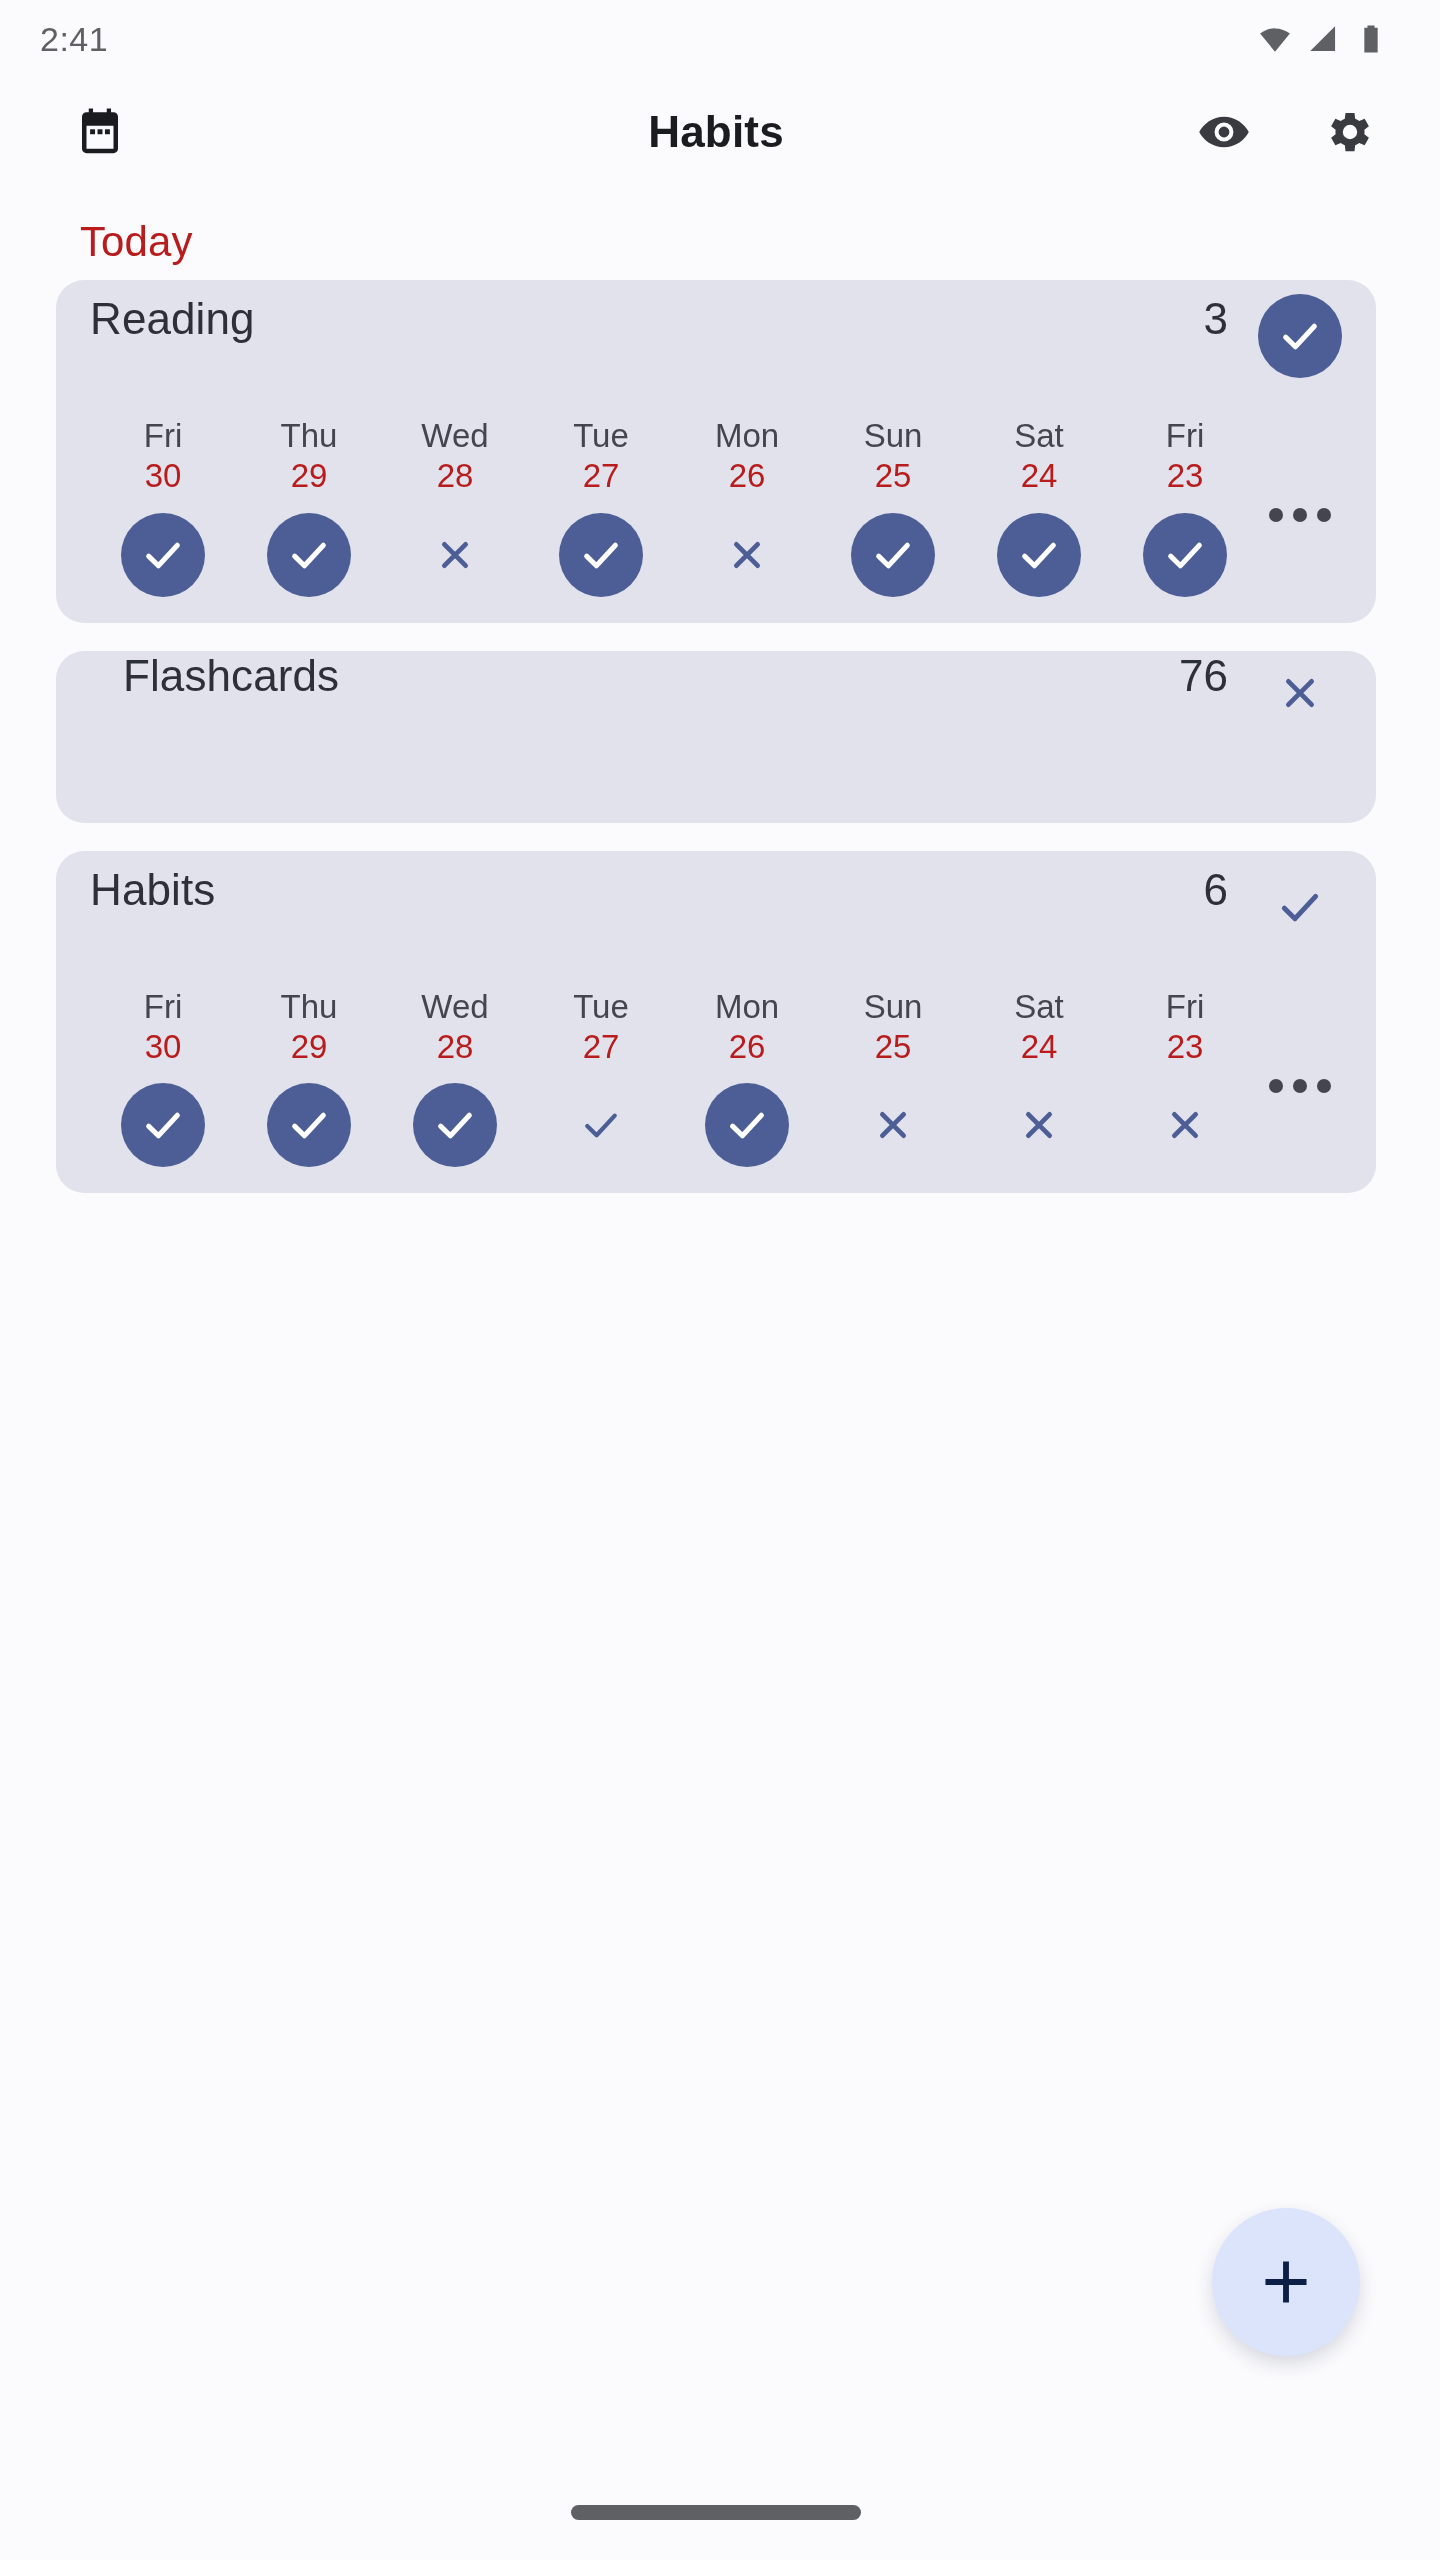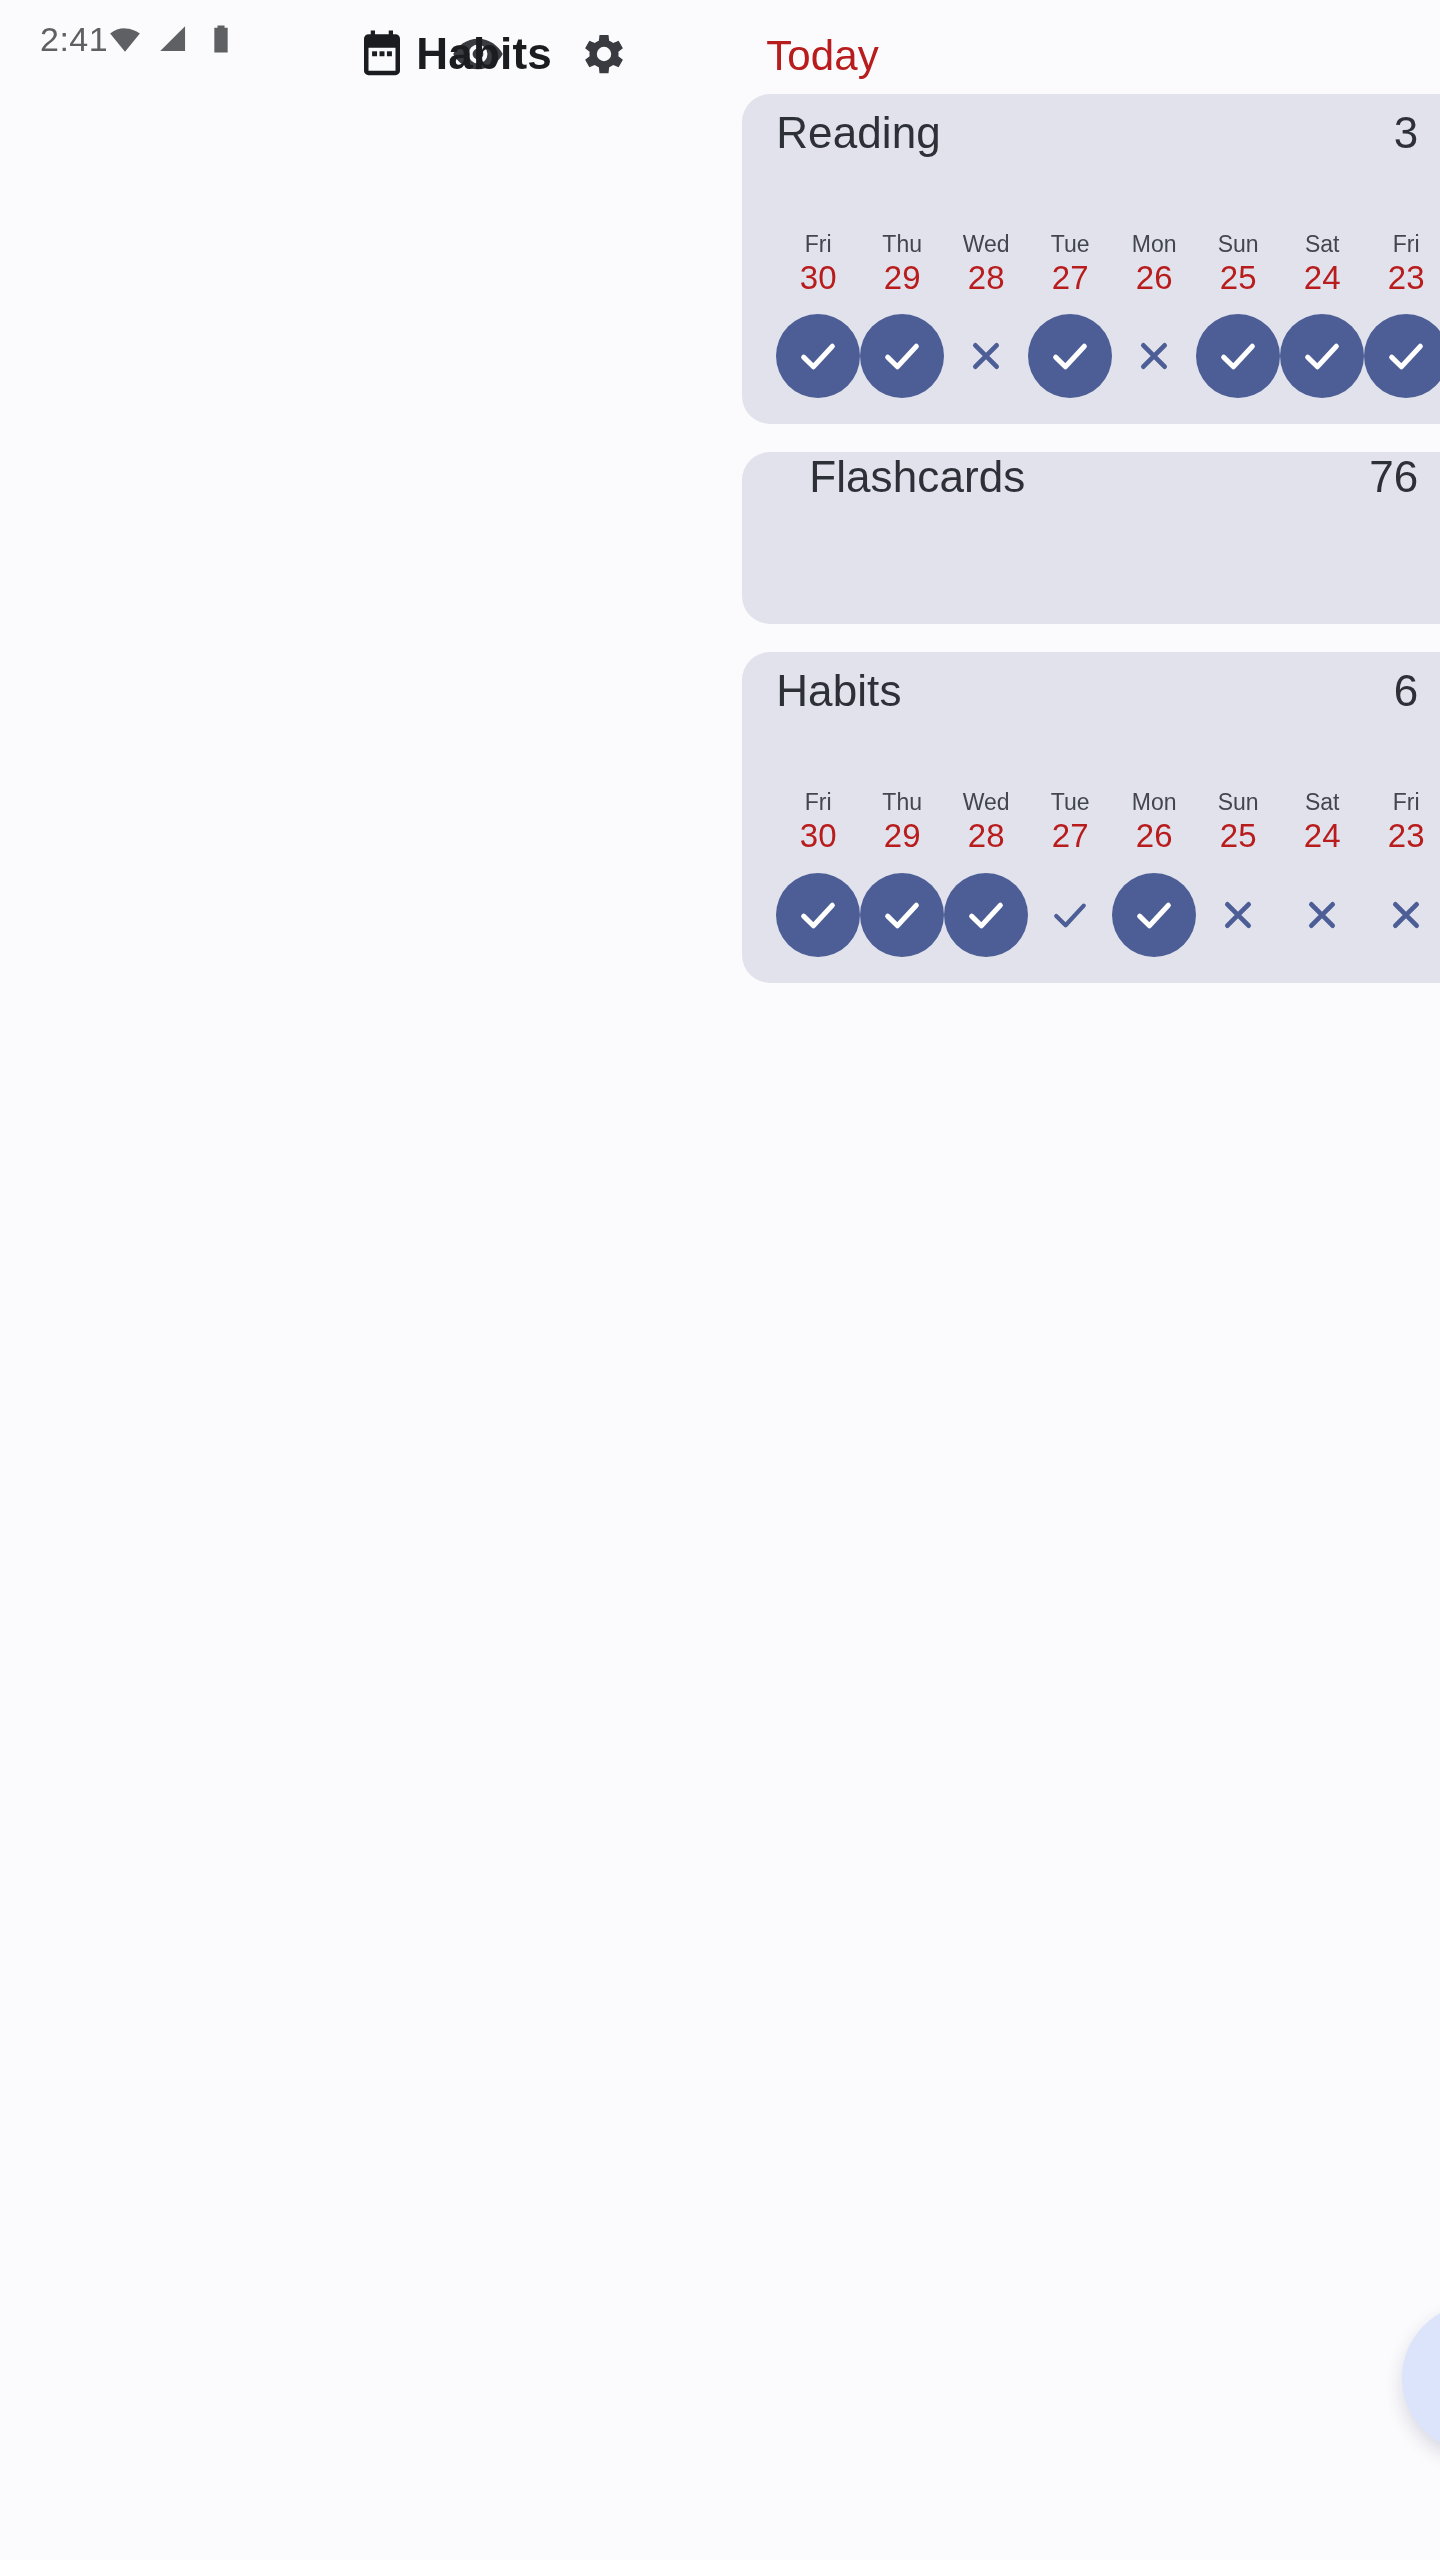--- a/index.html
+++ b/index.html
@@ -11,21 +11,21 @@
     font-family: "Liberation Sans", sans-serif;
     overflow: hidden;
   }
 
   .phone {
     position: relative;
     width: 1432px;
     height: 2560px;
     background: #fbfbfd;
     display: flex;
-    flex-direction: row;
+    flex-direction: column;
   }
 
   
   .status-bar {
     height: 78px;
     flex: 0 0 78px;
     display: flex;
     align-items: center;
     justify-content: space-between;
     padding: 0 44px 0 40px;
@@ -137,21 +137,21 @@
     align-items: flex-start;
     padding-bottom: 26px;
   }
   .day-col {
     flex: 1 1 0;
     display: flex;
     flex-direction: column;
     align-items: center;
   }
   .day-name {
-    font-size: 23px;
+    font-size: 33px;
     color: #43464f;
     line-height: 1.22;
   }
   .day-num {
     font-size: 33px;
     color: #b91c1c;
     line-height: 1.22;
     margin-bottom: 16px;
   }
   .day-mark {

